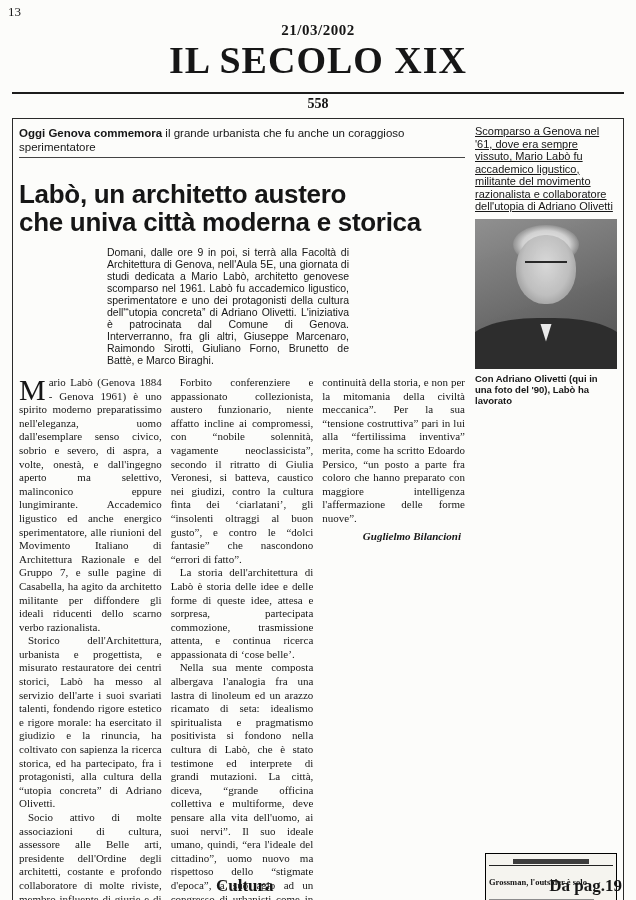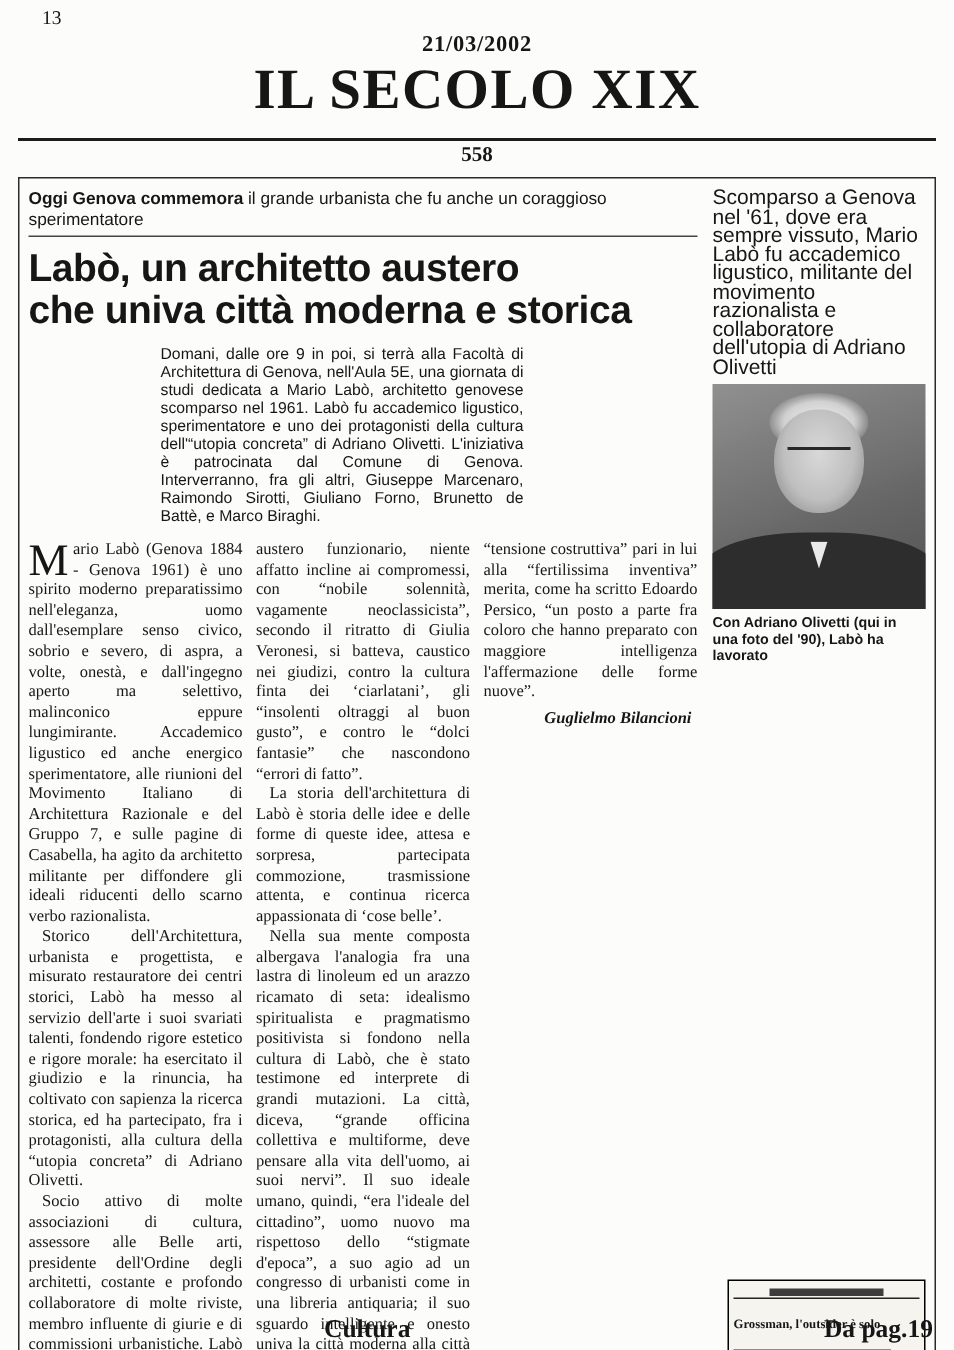--- a/index.html
+++ b/index.html
@@ -2,60 +2,60 @@
 <html lang="it"><head>
 <meta charset="utf-8">
 <style>
   * { margin:0; padding:0; box-sizing:border-box; }
   html,body { background:#e8e8e6; }
   .page {
     position:relative; width:636px; height:900px; margin:0 auto;
     background:#fcfcfa; color:#161616; overflow:hidden;
     font-family:"Liberation Sans", sans-serif;
   }
-  .corner-num { position:absolute; top:4px; left:8px; font:13px "Liberation Serif", serif;margin-left:20px; }
+  .corner-num { position:absolute; top:4px; left:8px; font:13px "Liberation Serif", serif; }
   .date { position:absolute; top:22px; left:0; width:100%; text-align:center;
           font:bold 15px "Liberation Serif", serif; letter-spacing:.5px; }
   .masthead { position:absolute; top:38px; left:0; width:100%; text-align:center;
           font:bold 38px "Liberation Serif", serif; letter-spacing:1px; }
   .masthead-rule { position:absolute; top:92px; left:12px; width:612px; border-top:2px solid #1c1c1c; }
   .edition { position:absolute; top:96px; left:0; width:100%; text-align:center;
           font:bold 14px "Liberation Serif", serif; }
 
   .article-box {
     position:absolute; top:118px; left:12px; width:612px; height:900px;
     border:1px solid #2a2a2a; padding:6px; display:flex; gap:10px; overflow:hidden;
   }
   .main-col { flex:0 0 446px; display:flex; flex-direction:column; min-height:0; }
 
   .kicker { font-size:11.5px; line-height:14px; padding:1px 0 3px; border-bottom:1px solid #444; }
   .kicker b { font-weight:bold; }
 
-  .headline { margin:6px 0 4px; font-weight:bold; font-size:26px; line-height:28px; letter-spacing:-.3px; }
+  .headline { margin:22px 0 4px; font-weight:bold; font-size:26px; line-height:28px; letter-spacing:-.3px; }
 
   .lead { margin:6px 0 8px 88px; width:242px; font-size:10.5px; line-height:12px;
           text-align:justify; hyphens:auto; -webkit-hyphens:auto; }
 
   .body-text {
     flex:1 1 auto; min-height:0; overflow:hidden; margin-top:2px;
     column-count:3; column-gap:9px; column-fill:auto;
     font-family:"Liberation Serif", serif; font-size:11px; line-height:13.6px;
     text-align:justify; hyphens:auto; -webkit-hyphens:auto;
   }
   .body-text p { text-indent:9px; }
   .body-text p.first { text-indent:0; }
   .body-text p.first::first-letter {
     float:left; font-size:30px; line-height:25px; padding:1px 3px 0 0;
     font-weight:normal;
   }
   .signature { margin-top:4px; padding-right:4px; text-align:right;
     font-weight:bold; font-style:italic; font-size:11px; break-inside:avoid; }
 
   .sidebar { flex:1 1 auto; display:flex; flex-direction:column; min-height:0; }
-  .summary { font-size:14px; line-height:12.5px; }
+  .summary { font-size:11px; line-height:12.5px;text-decoration:underline; }
   .photo { position:relative; margin-top:6px; width:100%; height:150px;
     background:linear-gradient(160deg,#938f88 0%,#6b6762 60%,#55524e 100%);
     overflow:hidden; filter:grayscale(1) contrast(1.05); }
   .photo .hair { position:absolute; left:27%; top:4%; width:46%; height:26%; border-radius:50%;
     background:radial-gradient(ellipse at center,#eceae4 0%,#d2cdc3 50%,rgba(0,0,0,0) 75%); }
   .photo .face { position:absolute; left:29%; top:11%; width:42%; height:46%; border-radius:48%;
     background:radial-gradient(ellipse at 50% 42%,#dcd3c5 0%,#c6bbaa 55%,#a3998a 80%,rgba(0,0,0,0) 96%); }
   .photo .glasses { position:absolute; left:35%; top:28%; width:30%; height:7%;
     border-top:2px solid #2e2c2a; }
   .photo .shoulders { position:absolute; left:-6%; bottom:-6%; width:112%; height:40%;

